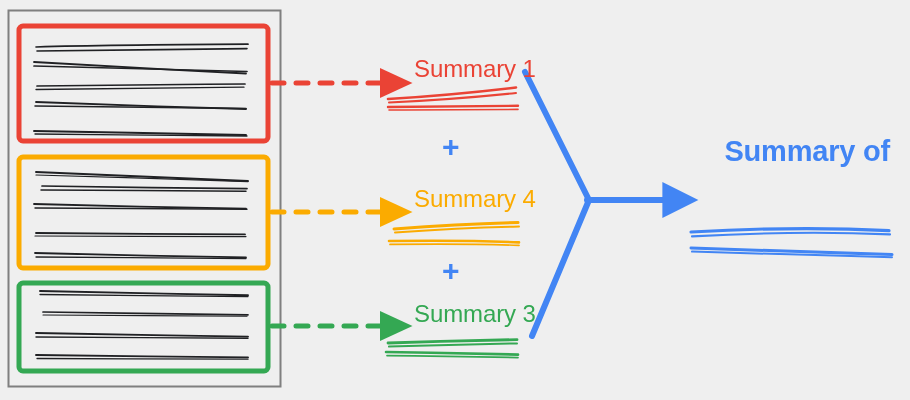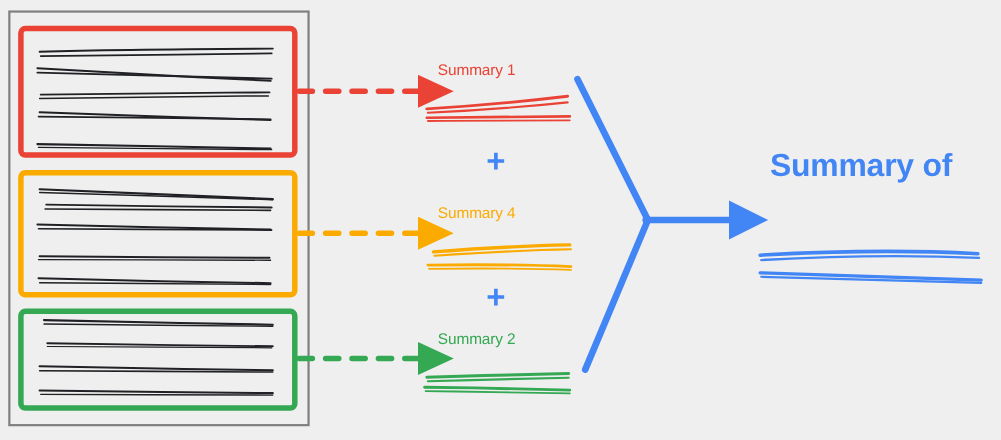--- a/index.html
+++ b/index.html
@@ -28,27 +28,28 @@
     overflow: visible;
   }
   .label {
     position: absolute;
     white-space: nowrap;
     font-family: "Liberation Sans", sans-serif;
     font-weight: 500;
     line-height: 1.05;
   }
   .summary-label {
-    font-size: 14px;
+    font-size: 24px;
     letter-spacing: -0.1px;
+    margin-left: 16px;
   }
   .final-label {
     font-size: 29px;
     font-weight: 600;
-    text-align: left;
+    text-align: right;
     letter-spacing: -0.2px;
   }
   .plus-sign {
     position: absolute;
     font-size: 30px;
     font-weight: 700;
     line-height: 1;
   }
 </style>
 </head>
@@ -148,21 +149,21 @@
       <path d="M692,236.4 C752,233 820,231.4 890,234.4" stroke-width="2.1"></path>
       <path d="M691,248 C752,250 822,252.4 892,254.6" stroke-width="3"></path>
       <path d="M692,251.6 C754,253.4 824,255.4 892,257.2" stroke-width="2"></path>
     </g>
   </svg>
 
   <div class="label summary-label" style="left:398px; top:56px; color:#ea4335;">Summary 1</div>
 
   <div class="label summary-label" style="left:398px; top:186px; color:#fbab00;">Summary 4</div>
 
-  <div class="label summary-label" style="left:398px; top:301px; color:#34a853;">Summary 2</div>
+  <div class="label summary-label" style="left:398px; top:301px; color:#34a853;">Summary 3</div>
 
   <div class="plus-sign" style="left:442px; top:132px; color:#4285f4;">+</div>
 
   <div class="plus-sign" style="left:442px; top:256px; color:#4285f4;">+</div>
 
   <div class="label final-label" style="left:700px; top:136px; width:190px; color:#4285f4;">Summary of</div>
 
 
 </div>
 

